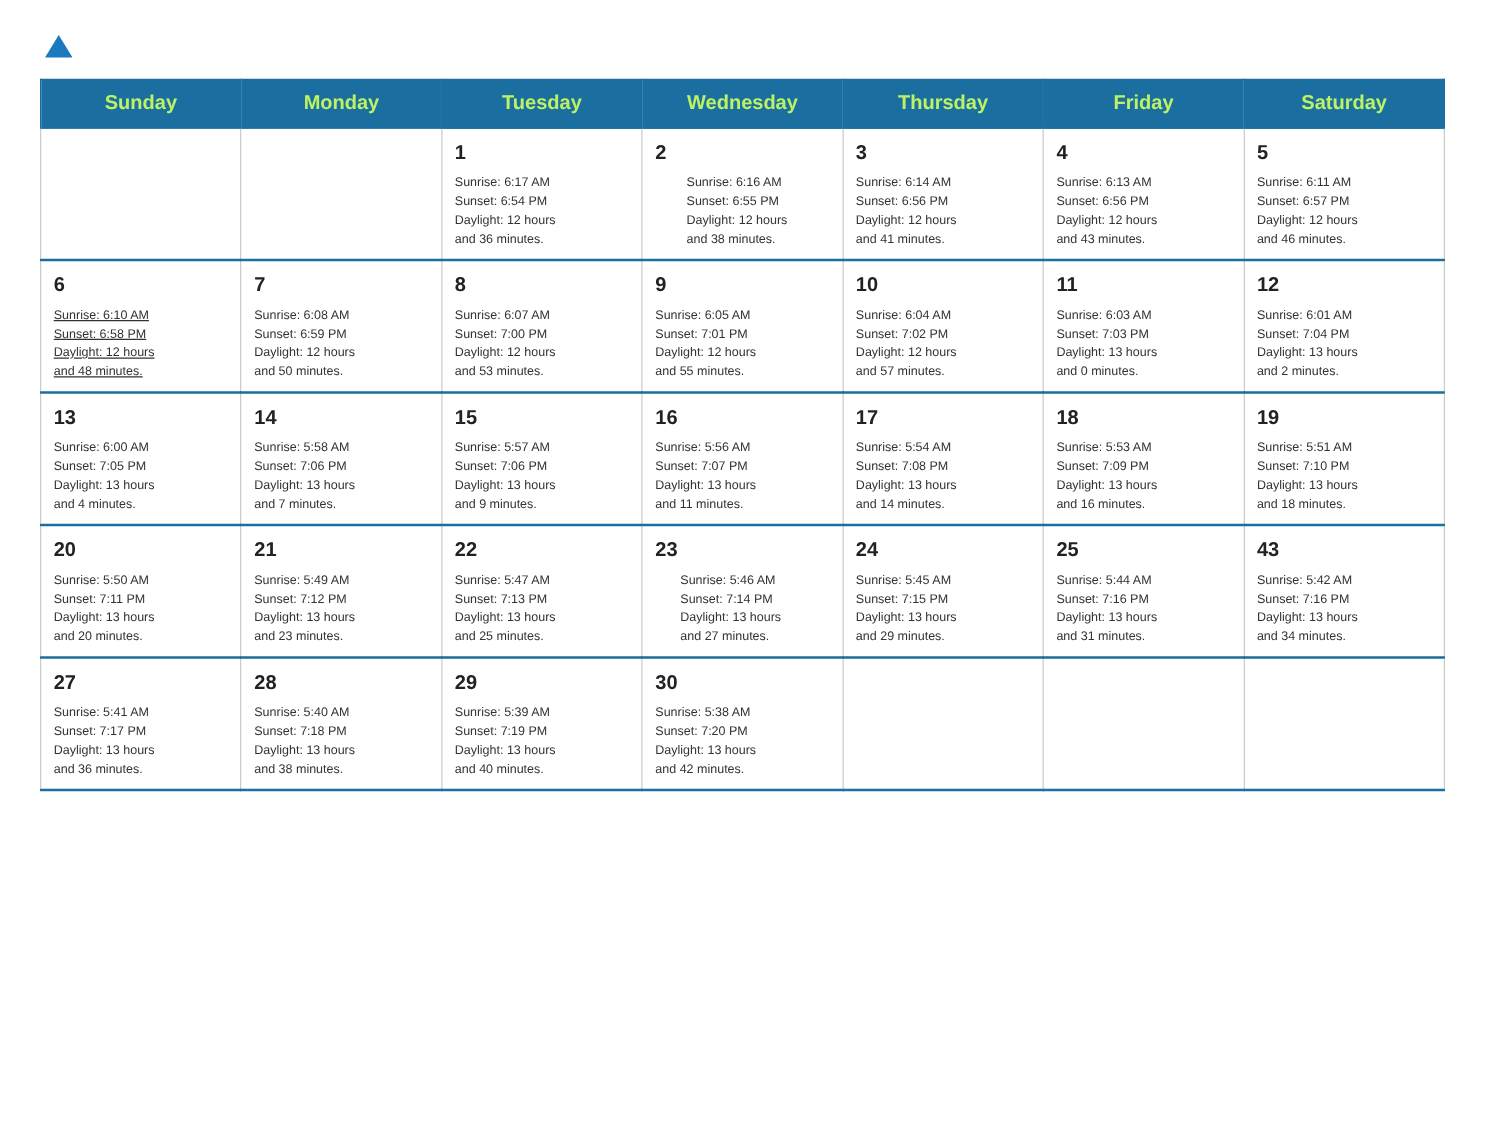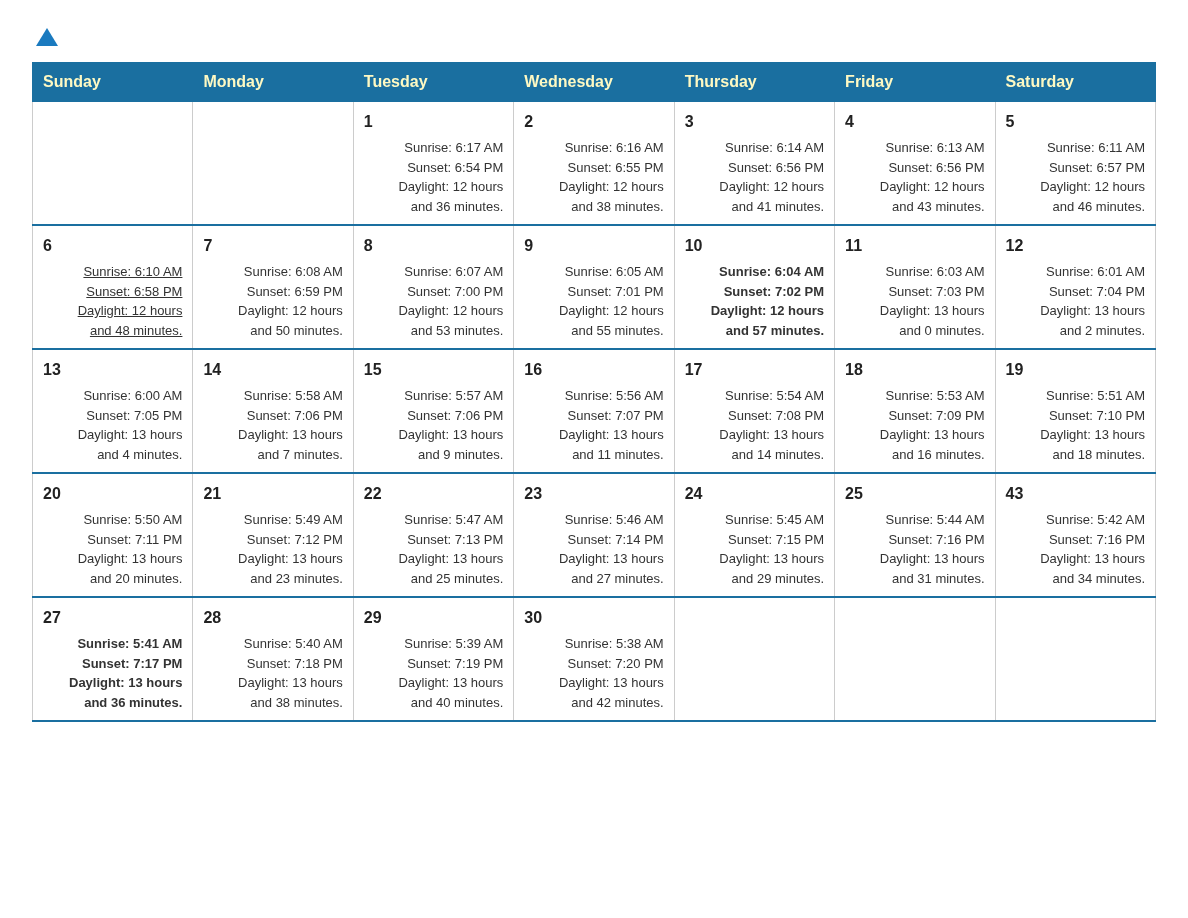--- a/index.html
+++ b/index.html
@@ -46,25 +46,25 @@
       margin-top: 4px;
     }
     table {
       width: 100%;
       border-collapse: collapse;
     }
     thead tr {
       background-color: #1a6fa0;
     }
     thead th {
-      color: #fef9c3;
+      color: #bef264;
       font-size: 16px;
       font-weight: bold;
       padding: 10px 10px;
-      text-align: left;
+      text-align: center;
       border: 1px solid #1a6fa0;
     }
     tbody td {
       vertical-align: top;
       border: 1px solid #ccc;
       padding: 8px 10px;
       width: 14.28%;
       min-height: 100px;
       font-size: 13px;
       color: #333;
@@ -74,23 +74,22 @@
       border-bottom: 2px solid #1a6fa0;
     }
     .day-number {
       font-size: 16px;
       font-weight: bold;
       color: #222;
       display: block;
       margin-bottom: 4px;
     }
     .day-info {
-      font-size: 13px;
+      font-size: 10px;
       color: #333;
-      text-align: right;
     }
     td.empty {
       background: #fff;
     }
   </style>
 </head>
 <body>
 
 <div class="header">
   <div class="logo">
@@ -189,21 +188,21 @@
         </td>
         <td>
           <span class="day-number">9</span>
           <div class="day-info" style="white-space: pre-line;">Sunrise: 6:05 AM
 Sunset: 7:01 PM
 Daylight: 12 hours
 and 55 minutes.</div>
         </td>
         <td>
           <span class="day-number">10</span>
-          <div class="day-info" style="white-space: pre-line; font-weight: bold;">Sunrise: 6:04 AM
+          <div class="day-info" style="white-space: pre-line;">Sunrise: 6:04 AM
 Sunset: 7:02 PM
 Daylight: 12 hours
 and 57 minutes.</div>
         </td>
         <td>
           <span class="day-number">11</span>
           <div class="day-info" style="white-space: pre-line;">Sunrise: 6:03 AM
 Sunset: 7:03 PM
 Daylight: 13 hours
 and 0 minutes.</div>
@@ -314,21 +313,21 @@
           <span class="day-number">43</span>
           <div class="day-info" style="white-space: pre-line;">Sunrise: 5:42 AM
 Sunset: 7:16 PM
 Daylight: 13 hours
 and 34 minutes.</div>
         </td>
       </tr>
       <tr>
         <td>
           <span class="day-number">27</span>
-          <div class="day-info" style="white-space: pre-line; font-weight: bold;">Sunrise: 5:41 AM
+          <div class="day-info" style="white-space: pre-line;">Sunrise: 5:41 AM
 Sunset: 7:17 PM
 Daylight: 13 hours
 and 36 minutes.</div>
         </td>
         <td>
           <span class="day-number">28</span>
           <div class="day-info" style="white-space: pre-line;">Sunrise: 5:40 AM
 Sunset: 7:18 PM
 Daylight: 13 hours
 and 38 minutes.</div>

